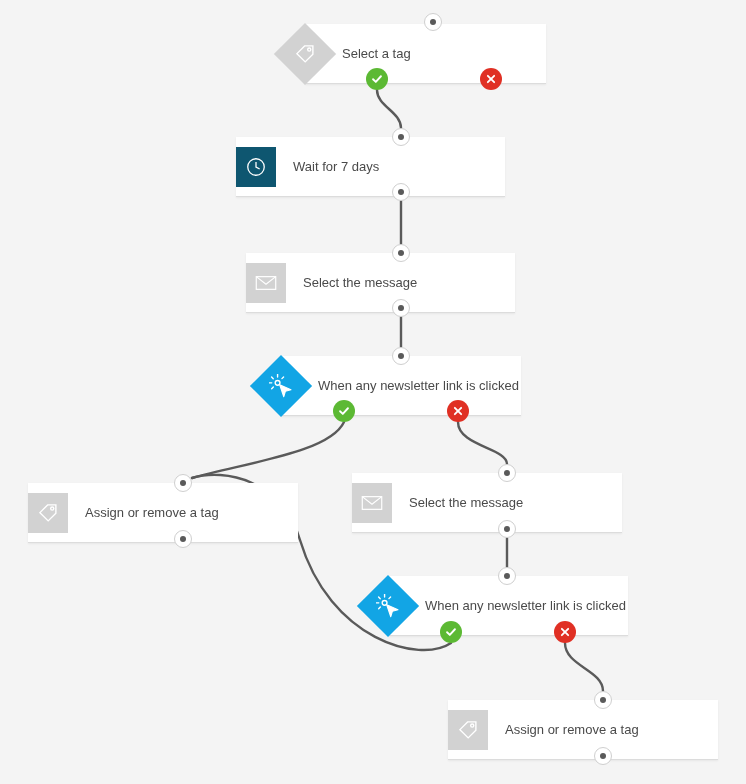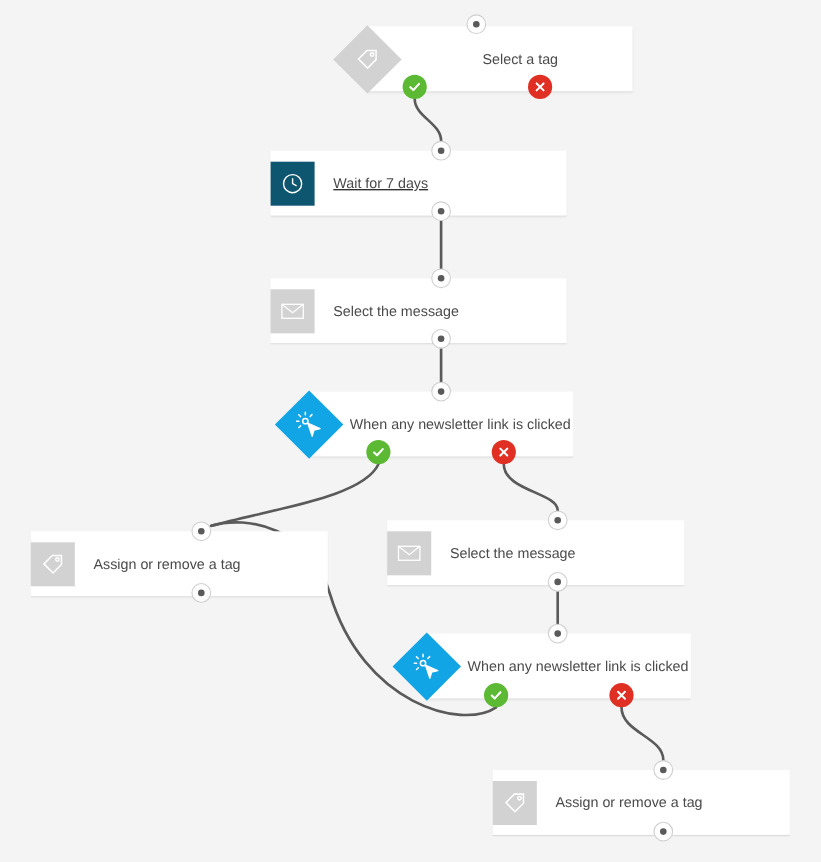--- a/index.html
+++ b/index.html
@@ -121,30 +121,30 @@
       <path d="M 401 201 C 401 220, 401 230, 401 244" fill="none" stroke="#5a5a5a" stroke-width="2.4" stroke-linecap="round"></path>
       <path d="M 401 317 C 401 333, 401 340, 401 347" fill="none" stroke="#5a5a5a" stroke-width="2.4" stroke-linecap="round"></path>
       <path d="M 344 422 C 330 452, 250 462, 192 478" fill="none" stroke="#5a5a5a" stroke-width="2.4" stroke-linecap="round"></path>
       <path d="M 458 422 C 458 446, 507 448, 507 464" fill="none" stroke="#5a5a5a" stroke-width="2.4" stroke-linecap="round"></path>
       <path d="M 507 538, C 507 552, 507 558, 507 567" fill="none" stroke="#5a5a5a" stroke-width="2.4" stroke-linecap="round"></path>
       <path d="M 451 643 C 420 664, 330 640, 300 540 C 282 480, 225 468, 192 478" fill="none" stroke="#5a5a5a" stroke-width="2.4" stroke-linecap="round"></path>
       <path d="M 565 643 C 565 666, 603 670, 603 691" fill="none" stroke="#5a5a5a" stroke-width="2.4" stroke-linecap="round"></path>
     </svg>
 
   <div id="nodes-layer">
-      <div class="node shadowed" style="left: 334px; top: 24px; width: 241px; justify-content: center;">
+      <div class="node shadowed" style="left: 305px; top: 24px; width: 241px;">
         <div class="icon-diamond grey" style="left: -22px;">
           <svg class="glyph" width="22" height="22" viewBox="0 0 24 24" fill="none" stroke="#ffffff" stroke-width="1.5">
             <path d="M3.2 11.6 L11.6 3.2 L20.6 3.2 L20.6 12.2 L12.2 20.6 Z"></path>
             <circle cx="16.6" cy="7.2" r="1.7"></circle>
           </svg>
         </div>
         <div class="node-label" style="margin-left: 37px;">Select a tag</div>
       </div>
-      <div class="node shadowed" style="left: 246px; top: 137px; width: 269px; text-decoration: underline;">
+      <div class="node shadowed" style="left: 236px; top: 137px; width: 269px;">
         <div class="icon-block teal">
           <svg class="glyph" width="22" height="22" viewBox="0 0 24 24" fill="none" stroke="#ffffff" stroke-width="1.4">
             <circle cx="12" cy="12" r="9"></circle>
             <path d="M12 6.5 L12 12 L16 14.2"></path>
           </svg>
         </div>
         <div class="node-label" style="margin-left: 57px;">Wait for 7 days</div>
       </div>
       <div class="node shadowed" style="left: 246px; top: 253px; width: 269px;">
         <div class="icon-block grey">

